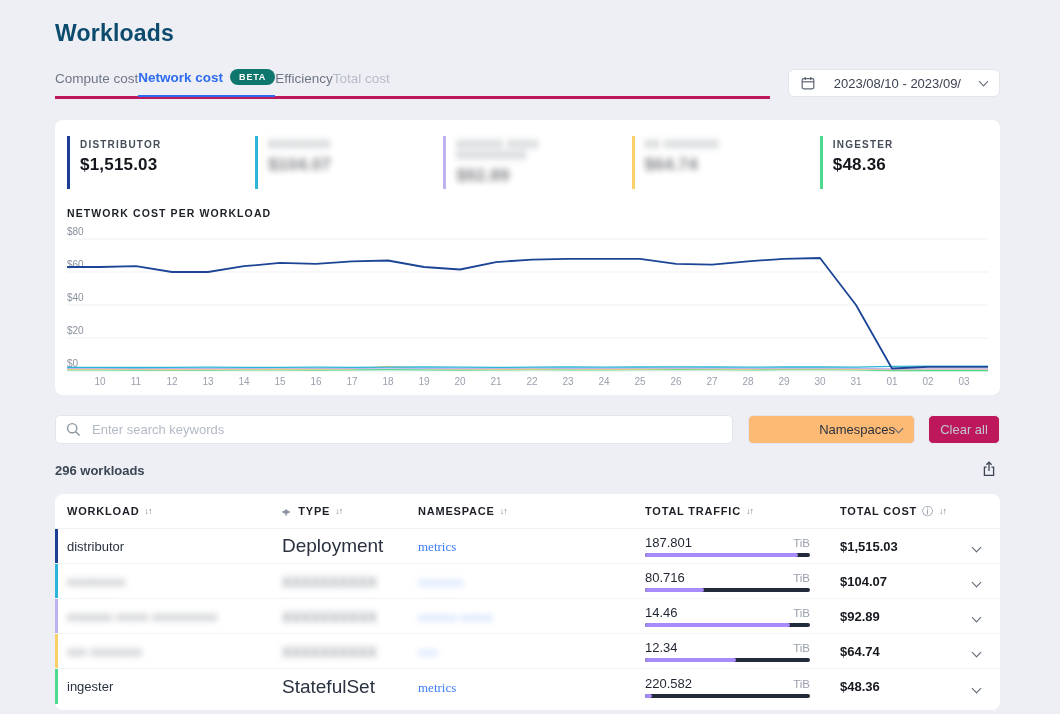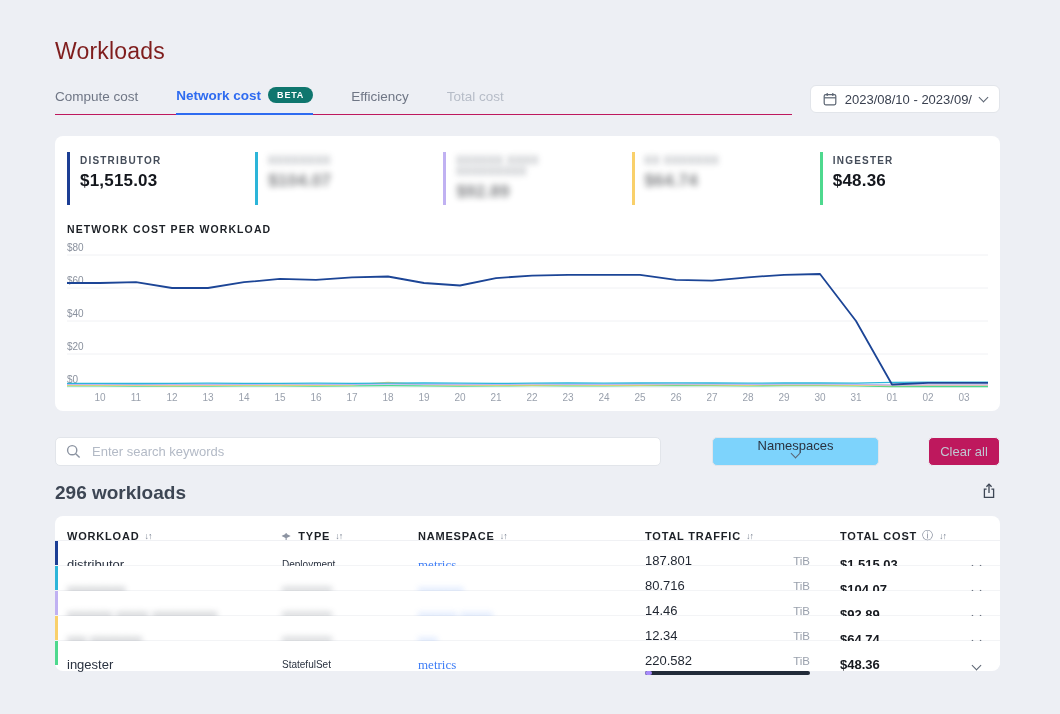--- a/index.html
+++ b/index.html
@@ -1,80 +1,80 @@
 <!DOCTYPE html>
 <html><head>
 <meta charset="utf-8">
 <style>
   * { margin:0; padding:0; box-sizing:border-box; }
   html,body { width:1060px; height:714px; overflow:hidden; }
   body { background:#edeff4; font-family:"Liberation Sans", sans-serif; color:#1b202a; }
   .content { width:945px; margin:0 60px 0 55px; }
 
   
-  h1.title { font-size:23px; font-weight:400; letter-spacing:.2px; color:#7f1d1d; padding-top:38px; }
+  h1.title { font-size:23px; font-weight:700; letter-spacing:.2px; color:#0c4a6e; padding-top:20px; }
 
   .tabs-row { display:flex; align-items:flex-end; margin-top:16px; }
-  .tabs { display:flex; gap:38px; flex:1; border-bottom:1px solid #be185d; }
+  .tabs { display:flex; flex:1; border-bottom:3px solid #be185d; }
   .tab { background:none; border:none; font-family:inherit; font-size:13.5px; color:#6f7685;
          padding:6px 0 10px 0; cursor:pointer; display:flex; align-items:center; gap:7px; margin-bottom:-1px; }
   .tab.active { color:#2e6bf0; font-weight:700; border-bottom:2px solid #2e6bf0; }
   .tab.disabled { color:#b6bcc7; }
   .beta { background:#0f766e; color:#fff; font-size:9px; font-weight:700; letter-spacing:.8px;
           padding:3px 9px; border-radius:999px; }
-  .datepicker { display:flex; align-items:center; gap:8px; background:#fff; border:1px solid #e2e5ea;
+  .datepicker { display:flex; align-items:center; gap:19px; background:#fff; border:1px solid #e2e5ea;
           border-radius:6px; height:28px; padding:0 12px; font-family:inherit; font-size:13px;
           color:#3a4150; margin-left:18px; margin-bottom:2px; cursor:pointer; }
   .chev { width:7px; height:7px; border-right:1.6px solid #5b6472; border-bottom:1.6px solid #5b6472;
           transform:rotate(45deg); display:inline-block; margin-top:-3px; }
 
   
   .panel { background:#fff; border-radius:8px; }
   .chart-panel { margin-top:21px; padding:16px 12px 6px 12px; height:275px; }
   .cards { display:flex; gap:20px; }
   .card { flex:1; border-left:3px solid #ccc; padding:3px 0 3px 10px; }
   .card .clabel { font-size:10px; font-weight:600; letter-spacing:1.2px; color:#454d5a; text-transform:uppercase; }
   .card .cvalue { font-size:17px; font-weight:700; color:#13161c; margin-top:5px; letter-spacing:.2px; }
   .chart-title { font-size:10.5px; font-weight:700; letter-spacing:1.1px; color:#1c2026;
                  margin:18px 0 4px 0; text-transform:uppercase; }
   .redacted { filter:blur(3px); opacity:.55; }
 
   
-  .filter-row { display:flex; margin-top:26px; align-items:center;gap:36px; }
+  .filter-row { display:flex; margin-top:20px; align-items:center; }
   .searchbox { position:relative; flex:1; max-width:680px; }
   .searchbox input { width:100%; height:29px; border:1px solid #e2e5ea; border-radius:5px; background:#fff;
                      font-family:inherit; font-size:13px; color:#2a3240; padding:0 10px 0 36px; outline:none; }
   .searchbox input::placeholder { color:#b3bac6; }
   .searchbox svg { position:absolute; left:11px; top:7px; }
-  .nsselect { display:flex; align-items:center; justify-content:flex-start; width:167px; height:29px;
-              background:#7dd3fc; border:1px solid #e2e5ea; border-radius:5px; padding:0 12px;
-              font-family:inherit; font-size:13px; color:#2a3240; margin-left:15px; cursor:pointer;flex-direction:column; }
+  .nsselect { display:flex; align-items:center; justify-content:flex-end; width:167px; height:29px;
+              background:#fdba74; border:1px solid #e2e5ea; border-radius:5px; padding:0 12px;
+              font-family:inherit; font-size:13px; color:#2a3240; margin-left:15px; cursor:pointer; }
   .clearall { width:72px; height:29px; background:#be185d; border:1px solid #eceef2; border-radius:5px;
               font-family:inherit; font-size:13px; color:#c0c7d2; margin-left:13px; cursor:default; }
 
   
   .count-row { display:flex; align-items:center; justify-content:space-between; margin-top:15px; }
-  .count { font-size:19px; font-weight:700; color:#3d4654; }
+  .count { font-size:13px; font-weight:700; color:#3d4654; }
   .exportbtn { background:none; border:none; cursor:pointer; padding:2px 4px; }
 
   
   .table-panel { margin-top:12px; padding-bottom:6px; }
   .grid { display:grid; grid-template-columns:215px 136px 227px 195px 106px 1fr; align-items:center;
-          padding:12px 12px; height:17px; }
+          padding:4px 12px; height:35px; }
   .thead { border-bottom:1px solid #f0f1f4; }
   .th { font-size:11px; font-weight:700; letter-spacing:.8px; color:#1c2026; display:flex; align-items:center;
         gap:5px; cursor:pointer; }
   .sorticon { font-size:9px; color:#7c8494; letter-spacing:-1px; }
   .infoicon { font-size:11px; color:#7c8494; font-weight:400; }
   .resizeicon { font-size:8px; color:#8b93a1; margin-right:4px; letter-spacing:-1px; }
   .trow { position:relative; border-bottom:1px solid #f3f4f6; background:#fff; cursor:pointer; }
   .trow:last-child { border-bottom:none; }
   .stripe { position:absolute; left:0; top:0; bottom:0; width:3px; }
   .wname { font-size:13px; color:#2a3240; }
-  .wtype { font-size:10px; color:#2a3240; }
+  .wtype { font-size:19px; color:#2a3240; }
   .wns { font-size:13px; color:#3e7df6; cursor:pointer;font-family:Liberation Serif, serif; }
   .traffic { width:165px; }
   .tline { display:flex; justify-content:space-between; align-items:baseline; }
   .tnum { font-size:13px; color:#1f2530; }
   .tunit { font-size:11.5px; color:#9aa1ad; }
   .tbar { width:165px; height:4px; background:#222b39; border-radius:2px; overflow:hidden; margin-top:3px; }
   .tbar i { display:block; height:100%; background:#a78bfa; border-radius:2px; }
   .wcost { font-size:13px; font-weight:700; color:#16191f; }
   .rowchev { justify-self:end; padding-right:8px; }
 </style>

